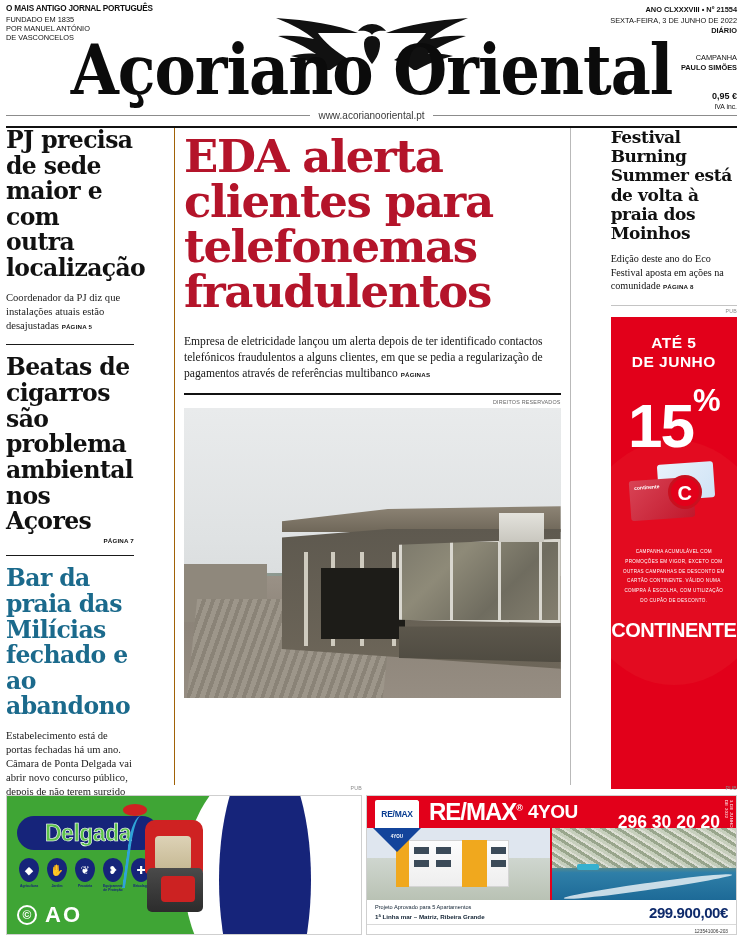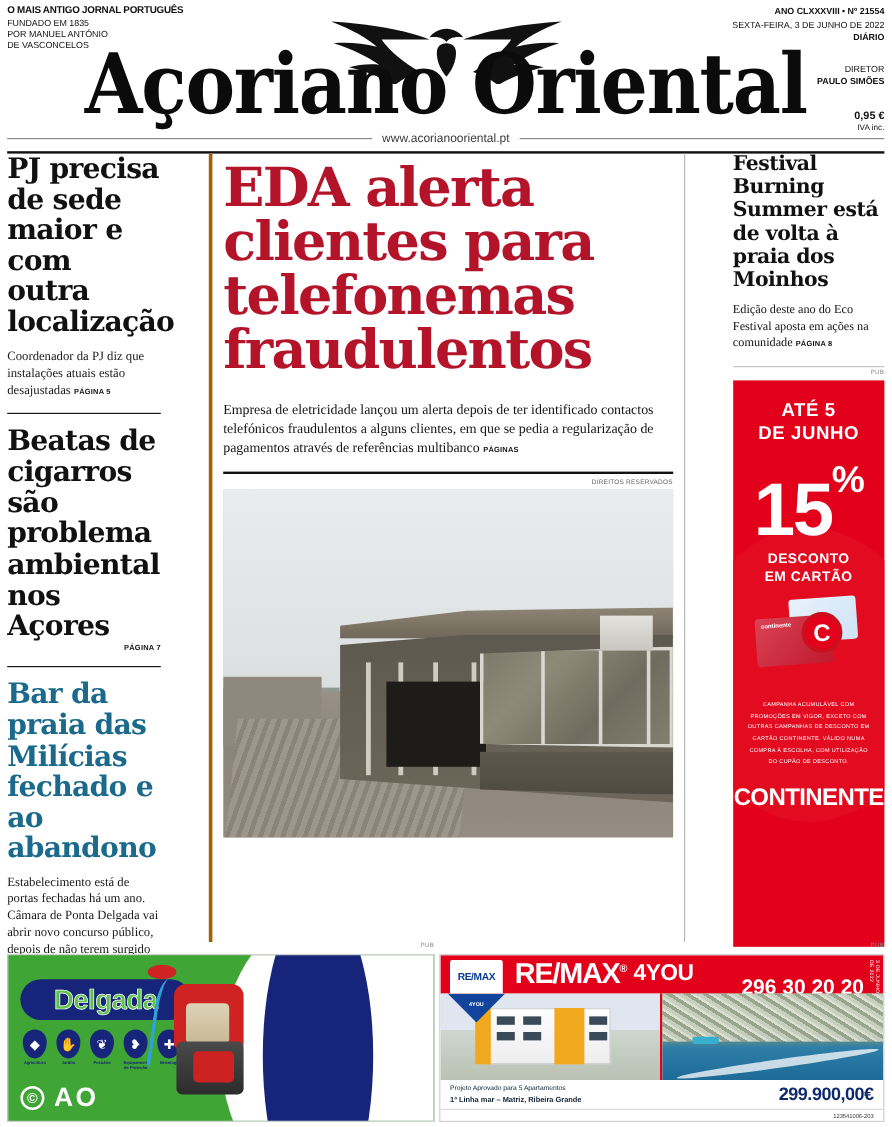--- a/index.html
+++ b/index.html
@@ -65,21 +65,21 @@
   
   .grid {
     position: relative;
     display: flex;
     padding: 0 6px;
     height: 657px;
     gap: 32px;
   }
   .col-left  { width: 136px; padding-right: 8px; position: relative; }
   .col-mid   { width: 473px; padding: 0 9px; position: relative;
-               border-left: 3px solid #a16207; border-right: 1px solid #b9b9b9; }
+               border-left: 1px solid #a16207; border-right: 1px solid #b9b9b9; }
   .col-right { width: 160px; padding-left: 8px; position: relative; }
 
   
   .hl-black {
     font-family: "DejaVu Serif", serif;
     font-weight: bold;
     font-size: 23.5px;
     line-height: 1.09;
     letter-spacing: -0.6px;
     color: #111;
@@ -466,21 +466,21 @@
       <div class="ml2">FUNDADO EM 1835</div>
       <div class="ml2">POR MANUEL ANTÓNIO</div>
       <div class="ml2">DE VASCONCELOS</div>
     </div>
 
     <div class="mast-right">
       <div class="mr-line mr-b">ANO CLXXXVIII • Nº 21554</div>
       <div class="mr-line">SEXTA-FEIRA, 3 DE JUNHO DE 2022</div>
       <div class="mr-line mr-b">DIÁRIO</div>
       <div class="mr-gap"></div>
-      <div class="mr-line">DIRETOR</div>
+      <div class="mr-line">CAMPANHA</div>
       <div class="mr-line mr-b">PAULO SIMÕES</div>
       <div class="mr-gap"></div>
       <div class="mr-price">0,95 €</div>
       <div class="mr-iva">IVA inc.</div>
     </div>
 
     <div class="logo-wrap">
       <svg class="eagle" width="300" height="56" viewBox="0 0 300 56">
         <g fill="#111">
           <path d="M150 10c-6 0-11 3-14 7 8-1 12 1 14 4 2-3 6-5 14-4-3-4-8-7-14-7z"></path>
@@ -588,24 +588,20 @@
 
         <div class="cont-top">
           <div>ATÉ 5</div>
           <div>DE JUNHO</div>
         </div>
 
         <div class="cont-pct">
           <span>15</span><sup>%</sup>
         </div>
 
-        <div class="cont-desc">
-          <div>DESCONTO</div>
-          <div>EM CARTÃO</div>
-        </div>
 
         <div class="cards">
           <div class="card-a"></div>
           <div class="card-b">
             <span>continente</span>
           </div>
           <div class="card-c">C</div>
         </div>
 
 

